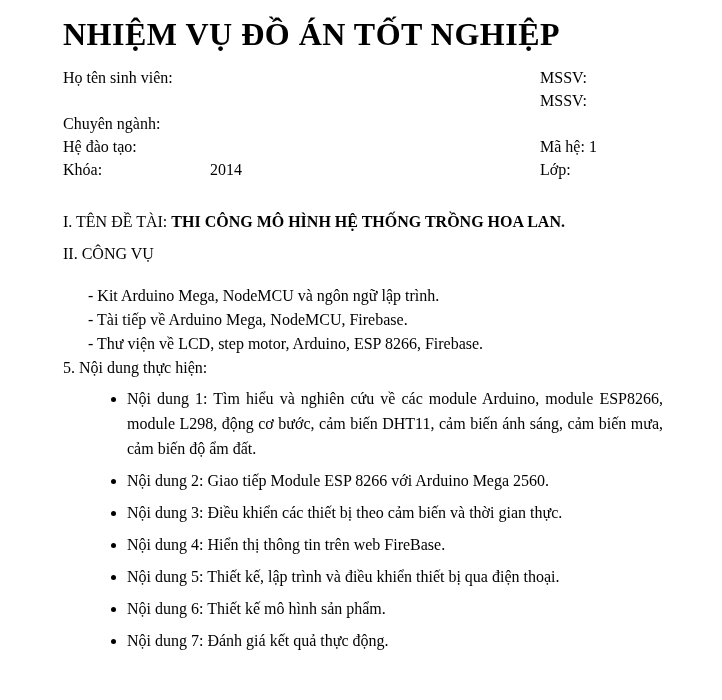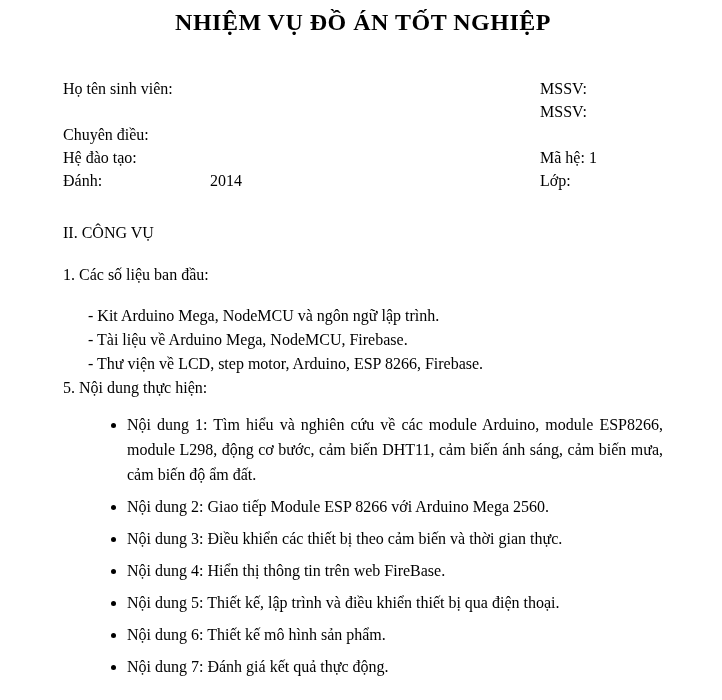--- a/index.html
+++ b/index.html
@@ -15,30 +15,29 @@
     color: #000000;
     -webkit-font-smoothing: antialiased;
   }
   .doc {
     box-sizing: border-box;
     width: 722px;
     height: 700px;
     padding: 0 59px 0 63px;
   }
   .doc-title {
-    margin-top: 8px;
-    text-align: center;
-    font-size: 24px;
+    margin-top: 20px;
+    font-size: 32px;
     font-weight: bold;
     letter-spacing: 0.5px;
     line-height: 28px;
     white-space: nowrap;
   }
   .header-block {
-    margin-top: 41px;
+    margin-top: 18px;
     font-size: 16px;
   }
   .header-row {
     display: grid;
     grid-template-columns: 477px 1fr;
     line-height: 23px;
     min-height: 23px;
   }
   .header-label { white-space: nowrap; }
   .khoa-label {
@@ -60,21 +59,21 @@
     font-size: 16px;
   }
   .part-heading { line-height: 24px; }
   .dash-list {
     margin-top: 17px;
     padding-left: 25px;
   }
   .dash-item { line-height: 24px; white-space: nowrap; }
   .part2-block { font-size: 16px; }
   .bullet-list {
-    margin: 12px 0 0 0;
+    margin: 6px 0 0 0;
     padding: 0 0 0 64px;
     list-style: disc outside;
   }
   .bullet-item {
     line-height: 25px;
     margin: 0 0 7px 0;
     text-align: justify;
   }
 </style>
 </head>
@@ -87,41 +86,41 @@
   <div class="header-block">
     <div class="header-row">
       <span class="header-label">Họ tên sinh viên:</span>
       <span class="header-label">MSSV:</span>
     </div>
     <div class="header-row">
       <span class="header-label"></span>
       <span class="header-label">MSSV:</span>
     </div>
     <div class="header-row">
-      <span class="header-label">Chuyên điều:</span>
+      <span class="header-label">Chuyên ngành:</span>
     </div>
     <div class="header-row">
       <span class="header-label">Hệ đào tạo:</span>
       <span class="header-label">Mã hệ: 1</span>
     </div>
     <div class="header-row">
-      <span class="header-label"><span class="khoa-label">Đánh:</span><span>2014</span></span>
+      <span class="header-label"><span class="khoa-label">Khóa:</span><span>2014</span></span>
       <span class="header-label">Lớp:</span>
     </div>
   </div>
 
   <div class="section-block">
+    <div class="section-line"><span>I. TÊN ĐỀ TÀI: </span><span class="bold">THI CÔNG MÔ HÌNH HỆ THỐNG TRỒNG HOA LAN.</span></div>
     <div class="section-line">II. CÔNG VỤ</div>
   </div>
 
   <div class="part1-block">
-    <div class="part-heading">1. Các số liệu ban đầu:</div>
     <div class="dash-list">
       <div class="dash-item">- Kit Arduino Mega, NodeMCU và ngôn ngữ lập trình.</div>
-      <div class="dash-item">- Tài liệu về Arduino Mega, NodeMCU, Firebase.</div>
+      <div class="dash-item">- Tài tiếp về Arduino Mega, NodeMCU, Firebase.</div>
       <div class="dash-item">- Thư viện về LCD, step motor, Arduino, ESP 8266, Firebase.</div>
     </div>
   </div>
 
   <div class="part2-block">
     <div class="part-heading">5. Nội dung thực hiện:</div>
     <ul class="bullet-list">
       <li class="bullet-item">Nội dung 1: Tìm hiểu và nghiên cứu về các module Arduino, module ESP8266, module L298, động cơ bước, cảm biến DHT11, cảm biến ánh sáng, cảm biến mưa, cảm biến độ ẩm đất.</li>
       <li class="bullet-item">Nội dung 2: Giao tiếp Module ESP 8266 với Arduino Mega 2560.</li>
       <li class="bullet-item">Nội dung 3: Điều khiển các thiết bị theo cảm biến và thời gian thực.</li>

